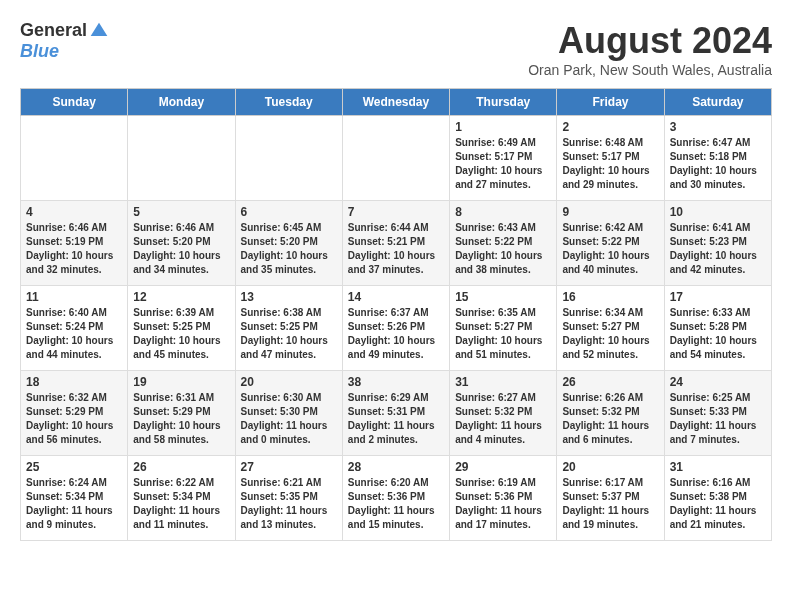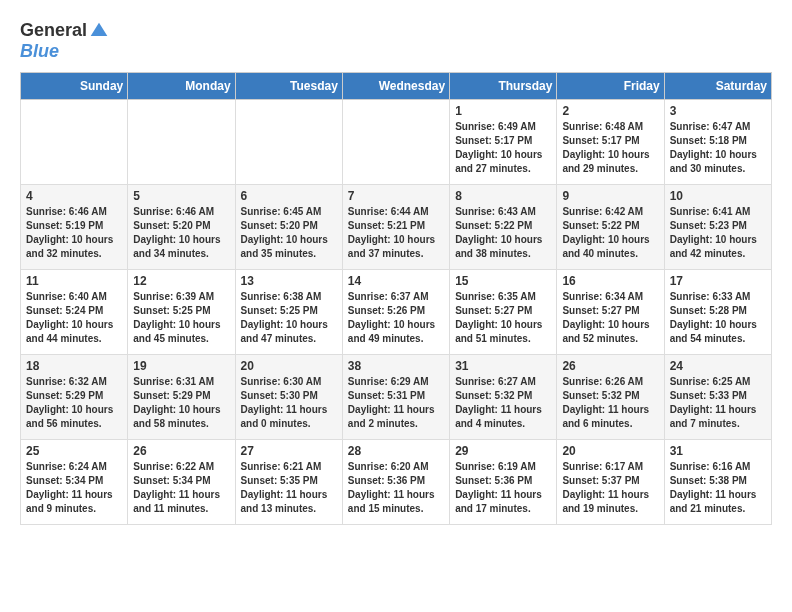--- a/index.html
+++ b/index.html
@@ -56,21 +56,21 @@
     }
     .calendar {
       width: 100%;
       border-collapse: collapse;
       font-size: 11px;
     }
     .calendar thead tr th {
       background-color: #3a7bbf;
       color: #fff;
       padding: 6px 4px;
-      text-align: right;
+      text-align: center;
       font-size: 12px;
       font-weight: bold;
       border: 1px solid #ccc;
     }
     .calendar tbody tr td {
       vertical-align: top;
       padding: 4px 5px;
       border: 1px solid #ddd;
       width: 107px;
       min-height: 80px;
@@ -102,20 +102,24 @@
 <div class="header">
   <div class="logo">
     <div class="logo-text">
       <span class="logo-general">General</span>
       <svg class="logo-icon" viewBox="0 0 24 24">
         <polygon points="12,2 22,18 2,18" fill="#4a90d9"></polygon>
       </svg>
     </div>
     <span class="logo-blue">Blue</span>
   </div>
+  <div class="title-block">
+    <div class="month-title">August 2024</div>
+    <div class="subtitle">Oran Park, New South Wales, Australia</div>
+  </div>
 </div>
 
 <table class="calendar">
   <thead>
     <tr>
     <th>Sunday</th>
         <th>Monday</th>
         <th>Tuesday</th>
         <th>Wednesday</th>
         <th>Thursday</th>

